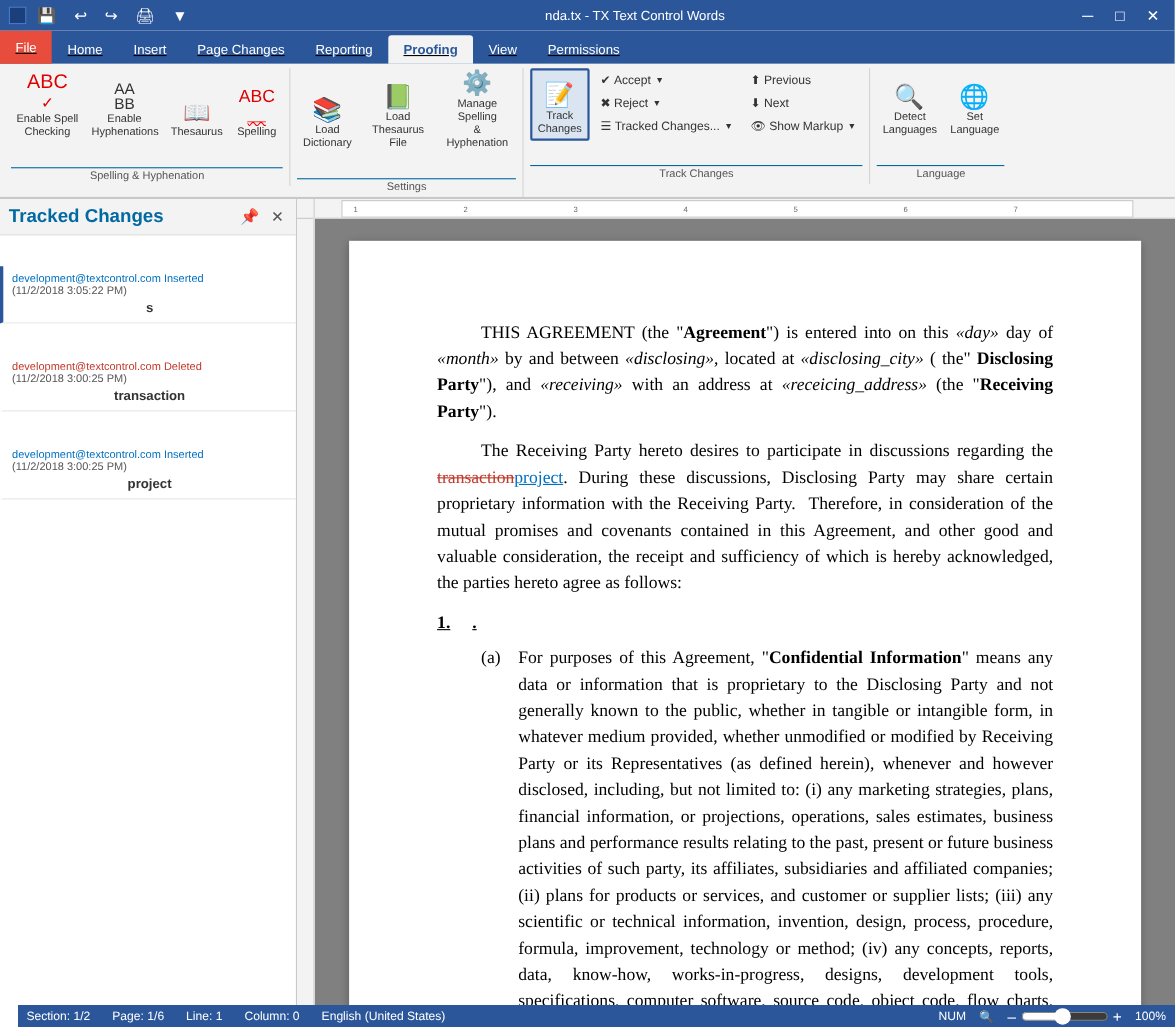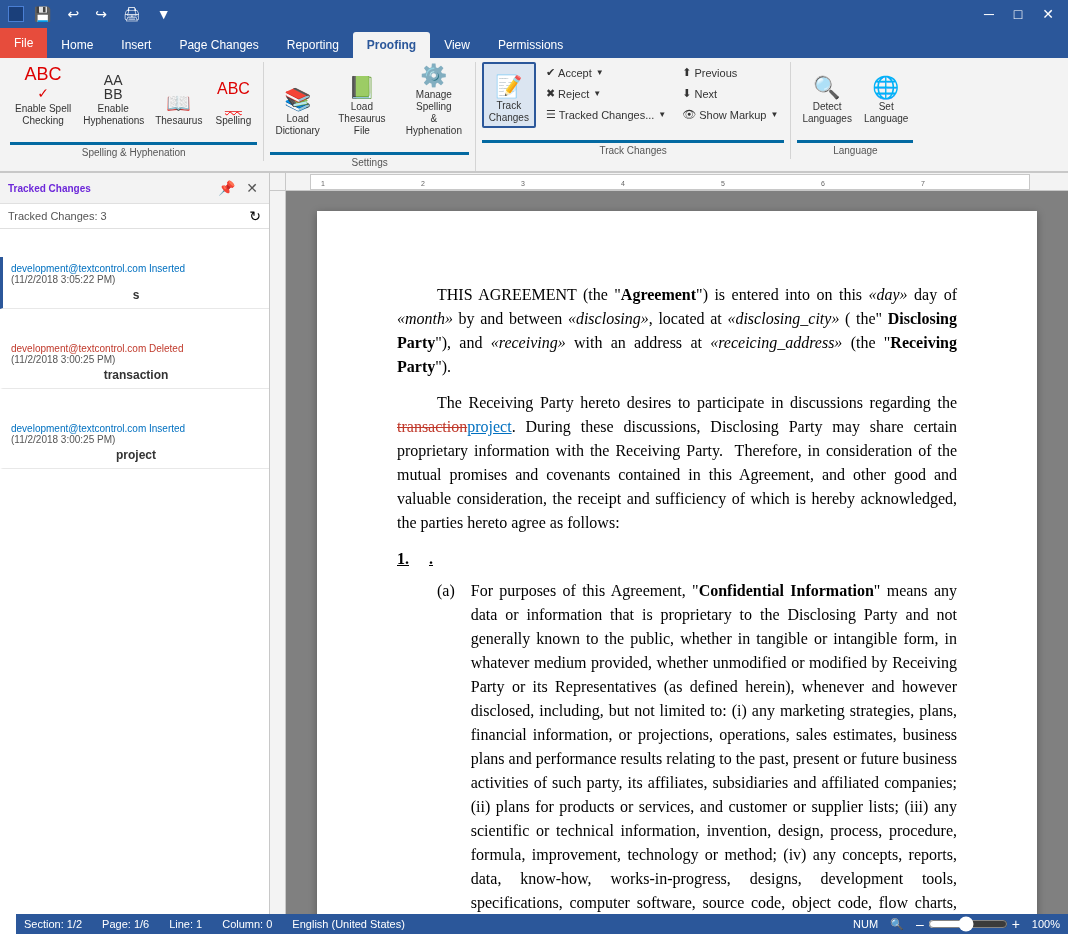--- a/index.html
+++ b/index.html
@@ -24,20 +24,21 @@
 
     
     #ribbon { background: #f3f3f3; border-bottom: 1px solid #c8c8c8; }
 
     
     .ribbon-tabs {
       display: flex;
       background: #2b579a;
       height: 30px;
       align-items: flex-end;
+      text-decoration: underline;
     }
     .ribbon-tab {
       padding: 5px 14px;
       color: white;
       cursor: pointer;
       font-size: 12px;
       border-radius: 3px 3px 0 0;
       height: 26px;
       display: flex;
       align-items: center;
@@ -68,22 +69,22 @@
       align-items: flex-end;
       gap: 2px;
       flex: 1;
       padding-bottom: 4px;
     }
     .ribbon-group-label {
       text-align: center;
       font-size: 10px;
       color: #555;
       padding: 2px 0 3px 0;
-      border-top: 3px solid #0369a1;
-      margin-top: 8px;
+      border-top: 1px solid #0369a1;
+      margin-top: 18px;
     }
     .ribbon-btn {
       display: flex;
       flex-direction: column;
       align-items: center;
       justify-content: flex-end;
       padding: 2px 4px;
       border: 1px solid transparent;
       border-radius: 2px;
       cursor: pointer;
@@ -134,23 +135,23 @@
     }
     .panel-header {
       display: flex;
       align-items: center;
       justify-content: space-between;
       padding: 6px 8px;
       border-bottom: 1px solid #e0e0e0;
       background: #f3f3f3;
     }
     .panel-title {
-      font-size: 10px;
+      font-size: 17px;
       font-weight: 600;
-      color: #6d28d9;
+      color: #0369a1;
     }
     .panel-header-icons { display: flex; gap: 4px; }
     .panel-header-icons button {
       background: none; border: none; cursor: pointer; font-size: 14px; color: #555; padding: 1px 3px;
     }
     .panel-count {
       padding: 4px 8px;
       font-size: 11px;
       color: #555;
       border-bottom: 1px solid #e0e0e0;
@@ -265,20 +266,21 @@
 
 <div id="titlebar">
   <div class="titlebar-left">
     <span class="titlebar-icon"></span>
     <button class="ctrl-btn">💾</button>
     <button class="ctrl-btn">↩</button>
     <button class="ctrl-btn">↪</button>
     <button class="ctrl-btn">🖨</button>
     <button class="ctrl-btn">▼</button>
   </div>
+  <div class="title">nda.tx - TX Text Control Words</div>
   <div class="controls">
     <button class="ctrl-btn">─</button>
     <button class="ctrl-btn">□</button>
     <button class="ctrl-btn close-btn">✕</button>
   </div>
 </div>
 
 <div id="ribbon">
 
   <div class="ribbon-tabs">
@@ -398,27 +400,20 @@
 <div id="main" style="height: calc(100vh - 160px); display:flex;">
 
   <div id="tracked-panel">
     <div class="panel-header">
       <span class="panel-title">Tracked Changes</span>
       <div class="panel-header-icons">
         <button title="Pin">📌</button>
         <button title="Close">✕</button>
       </div>
     </div>
-    <div class="panel-count">
-      <span>
-        <span>Tracked Changes:</span>
-        <span>3</span>
-      </span>
-      <button style="background:none;border:none;cursor:pointer;font-size:14px;">↻</button>
-    </div>
     <div class="panel-items">
 
       <div class="panel-item" style="border-left-color:#2b579a;">
         <div class="item-meta">
           <span class="item-inserted">development@textcontrol.com Inserted</span><br>
           <span>(11/2/2018 3:05:22 PM)</span>
         </div>
         <div class="item-text">s</div>
       </div>
 

